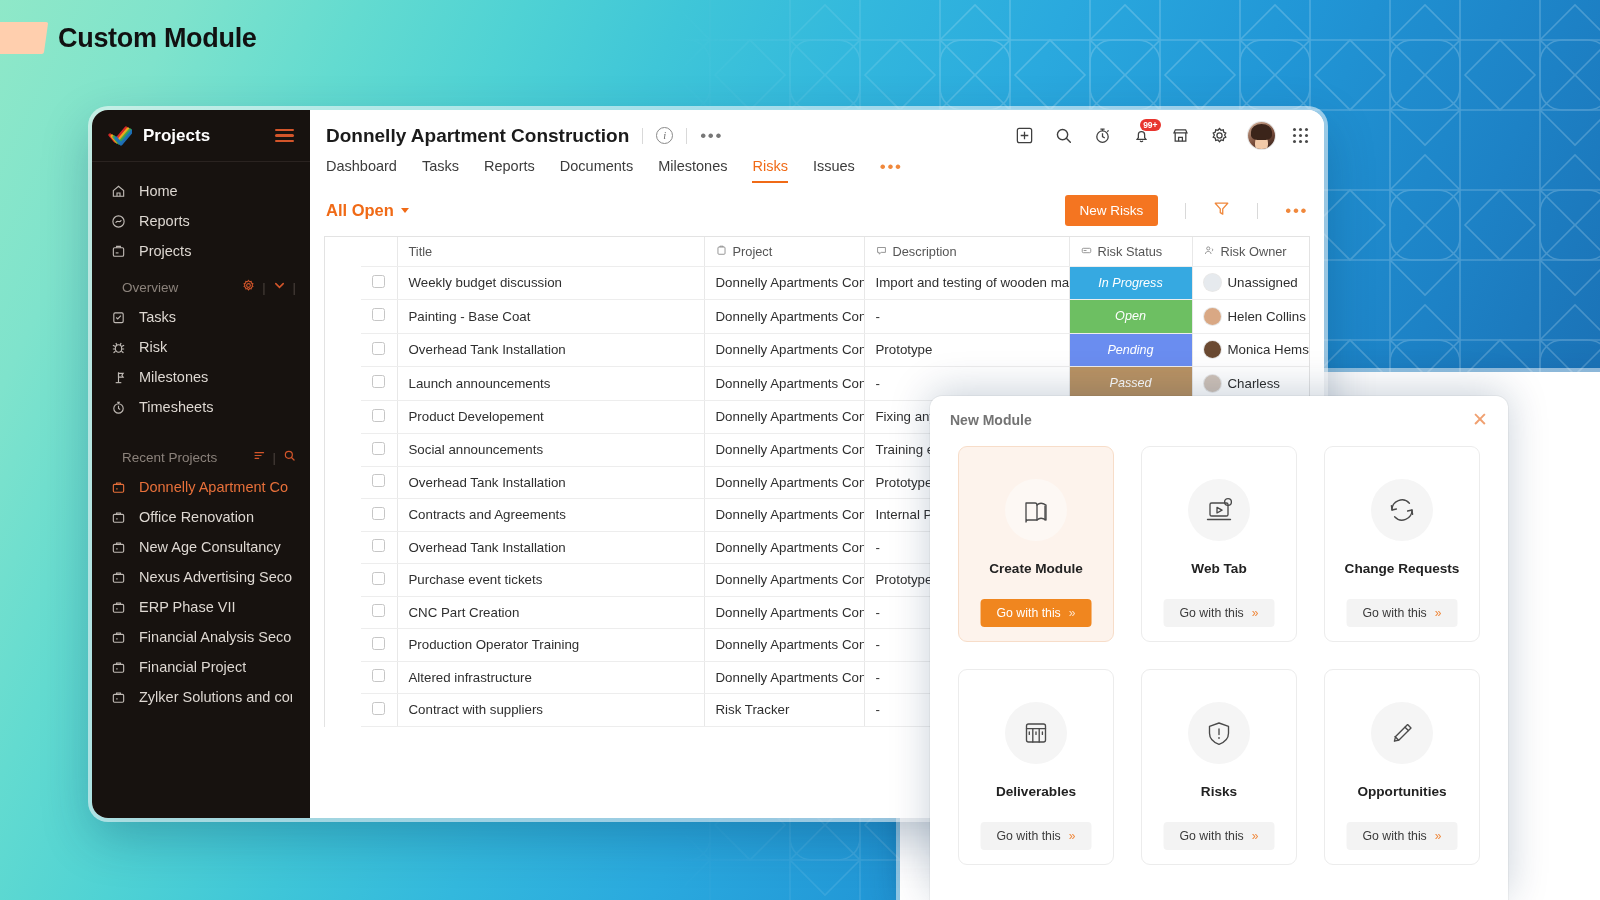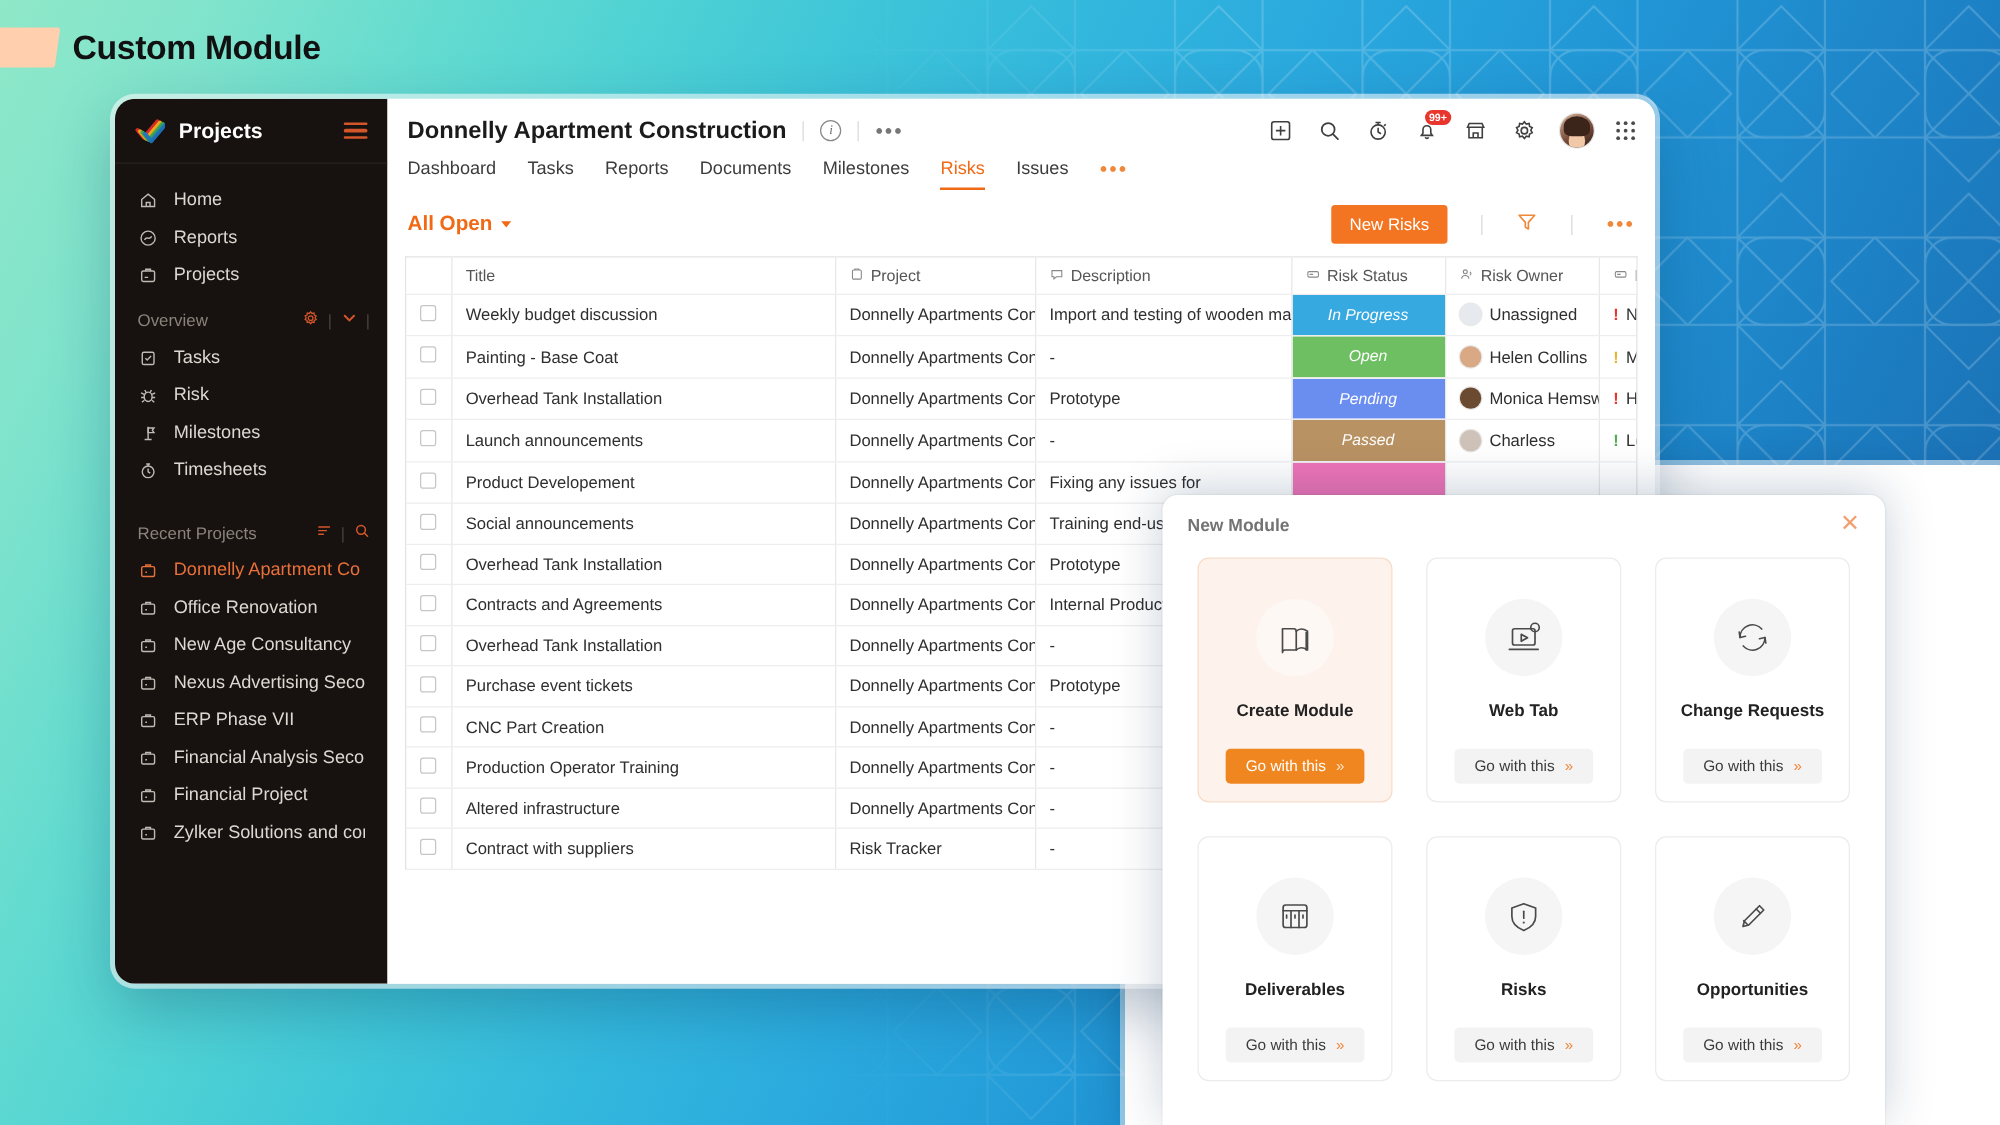--- a/index.html
+++ b/index.html
@@ -22,21 +22,21 @@
   .headline-chip {
     width:52px; height:32px; background:#ffcfae; margin-right:12px;
     transform: skewX(-8deg); margin-left:-6px; border-radius:2px;
   }
   .headline-text {
     font-size:27px; font-weight:bold; color:#111; letter-spacing:-0.3px;
   }
 
   
   #app-window {
-    position:absolute; left:92px; top:79px; width:1232px; height:708px;
+    position:absolute; left:92px; top:110px; width:1232px; height:708px;
     border-radius:16px; background:#fff;
     box-shadow: 0 0 0 4px rgba(255,255,255,.55), 0 18px 50px rgba(0,40,80,.28);
     overflow:hidden; display:flex; z-index:4;
   }
 
   
   #sidebar {
     width:218px; flex:0 0 218px; background:#17120f; color:#e8e3de;
     font-size:14.5px; padding-bottom:10px; position:relative;
   }
@@ -53,21 +53,21 @@
   .side-list { padding:14px 0 0 0; }
   .side-item {
     display:flex; align-items:center; gap:12px; height:30px;
     padding:0 18px; color:#ded8d2; cursor:pointer; font-size:14.5px;
     white-space:nowrap;
   }
   .side-item .ic { width:17px; height:17px; flex:0 0 17px; display:flex; align-items:center; justify-content:center; opacity:.85;}
   .side-item.active { color:#e8703a; }
   .side-item.active .ic { opacity:1; }
   .side-head {
-    display:flex; align-items:center; height:30px; padding:0 14px 0 18px;
+    display:flex; align-items:center; height:30px; padding:0 14px 0 30px;
     color:#8b827b; font-size:13.5px; margin-top:6px;
   }
   .side-head .lbl { flex:1; }
   .side-head .hicons { display:flex; align-items:center; gap:7px; color:#d3552a; font-size:13px;}
   .side-head .divider { color:#4a423d; }
   .proj-label { overflow:hidden; text-overflow:clip; }
 
   
   #main { flex:1; background:#fff; display:flex; flex-direction:column; min-width:0; position:relative;}
   .topbar { padding:12px 16px 0 16px; }
@@ -107,21 +107,21 @@
   .allopen { color:#f06a16; font-size:16.5px; font-weight:bold; display:flex; align-items:center; gap:7px; cursor:pointer;}
   .caret-down { width:0;height:0;border-left:4.5px solid transparent;border-right:4.5px solid transparent;border-top:5.5px solid #f06a16;}
   .toolbar-right { margin-left:auto; display:flex; align-items:center; gap:14px; }
   .btn-new {
     background:#f47521; color:#fff; border:none; border-radius:3px;
     font-size:13.5px; padding:8px 15px; cursor:pointer; font-family:inherit;
   }
   .funnel { color:#f0883c; cursor:pointer; }
 
   
-  .table-wrap { margin:0 14px; border:1px solid #e3e3e3; border-bottom:none; overflow:hidden; }
+  .table-wrap { margin:0 14px; border:1px solid #e3e3e3; border-bottom:none; overflow:hidden;padding-left:36px; }
   table { border-collapse:collapse; table-layout:fixed; width:1000px; }
   th, td { border-right:1px solid #e8e8e8; border-bottom:1px solid #ededed;
            font-size:13.3px; text-align:left; color:#2f2f2f; height:32.5px;
            padding:0 11px; white-space:nowrap; overflow:hidden; }
   th { background:#fff; color:#555; font-weight:normal; font-size:12.8px; height:29px;}
   th .thi { display:inline-flex; align-items:center; gap:6px; }
   .col-chk { width:36px; padding:0; text-align:center; }
   .col-title { width:307px; }
   .col-proj { width:160px; }
   .col-desc { width:205px; }

